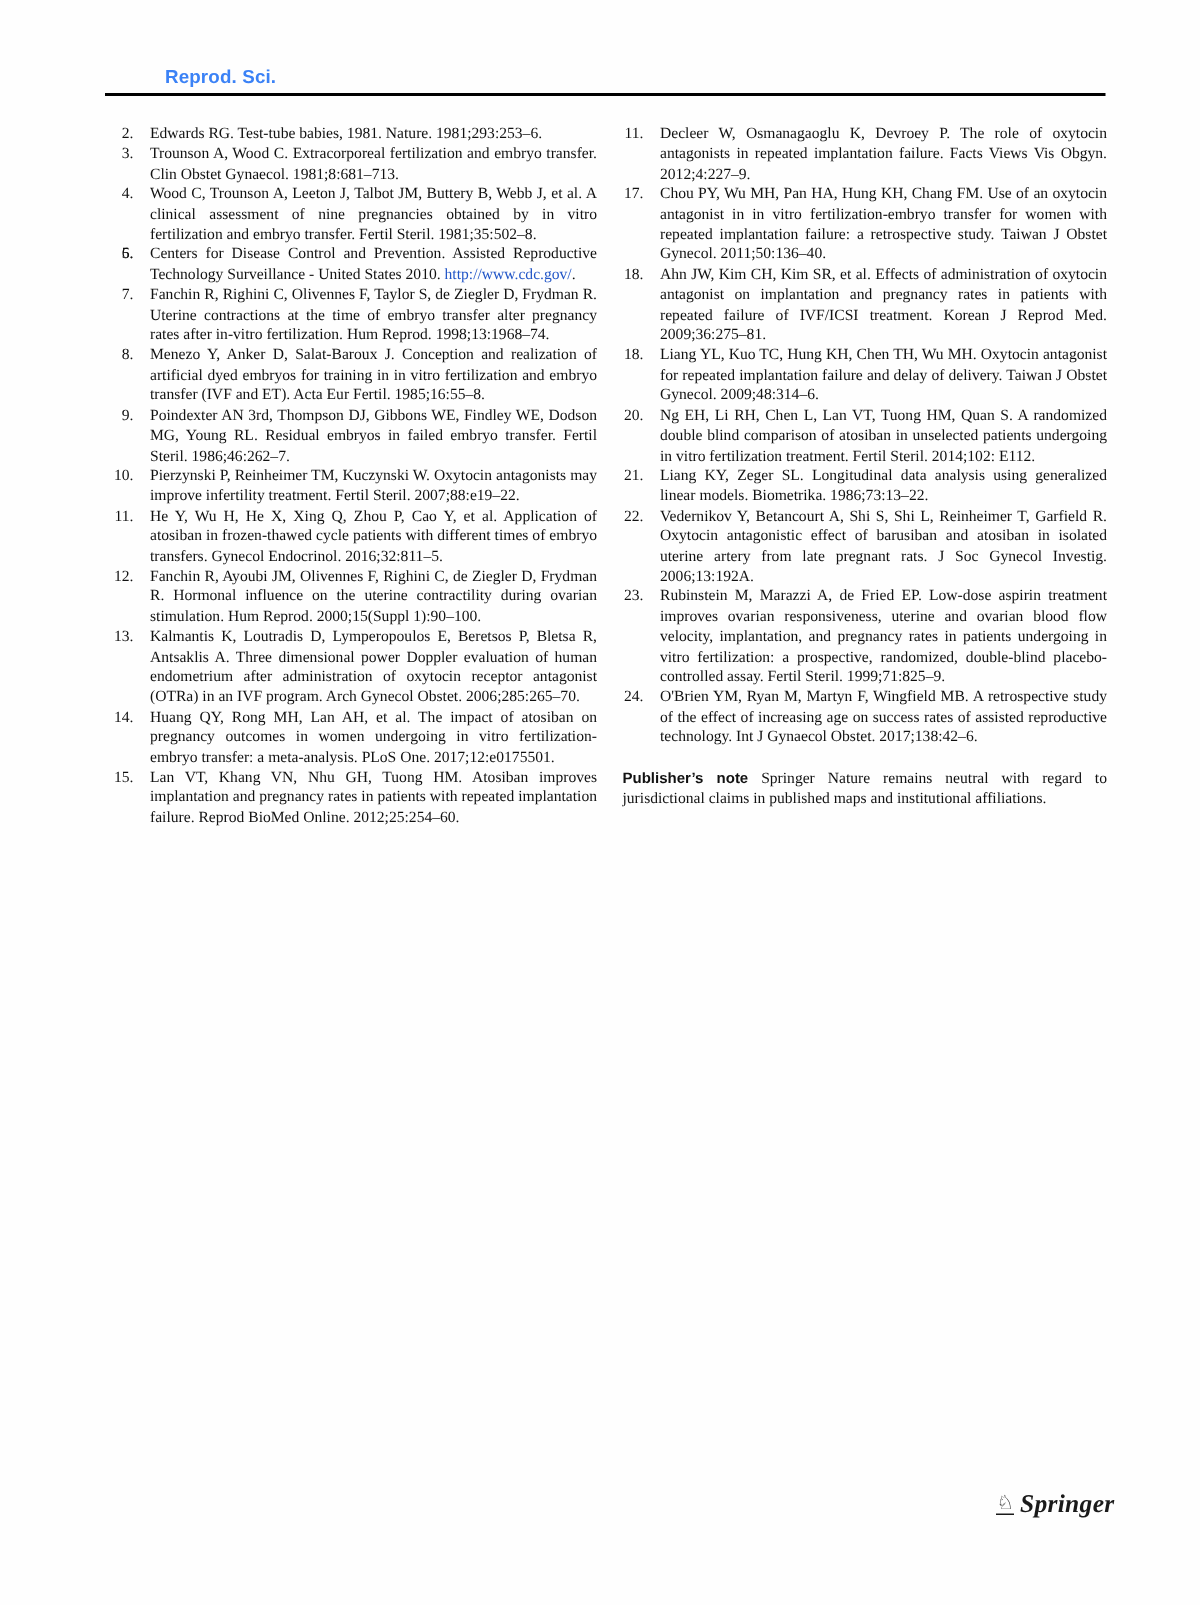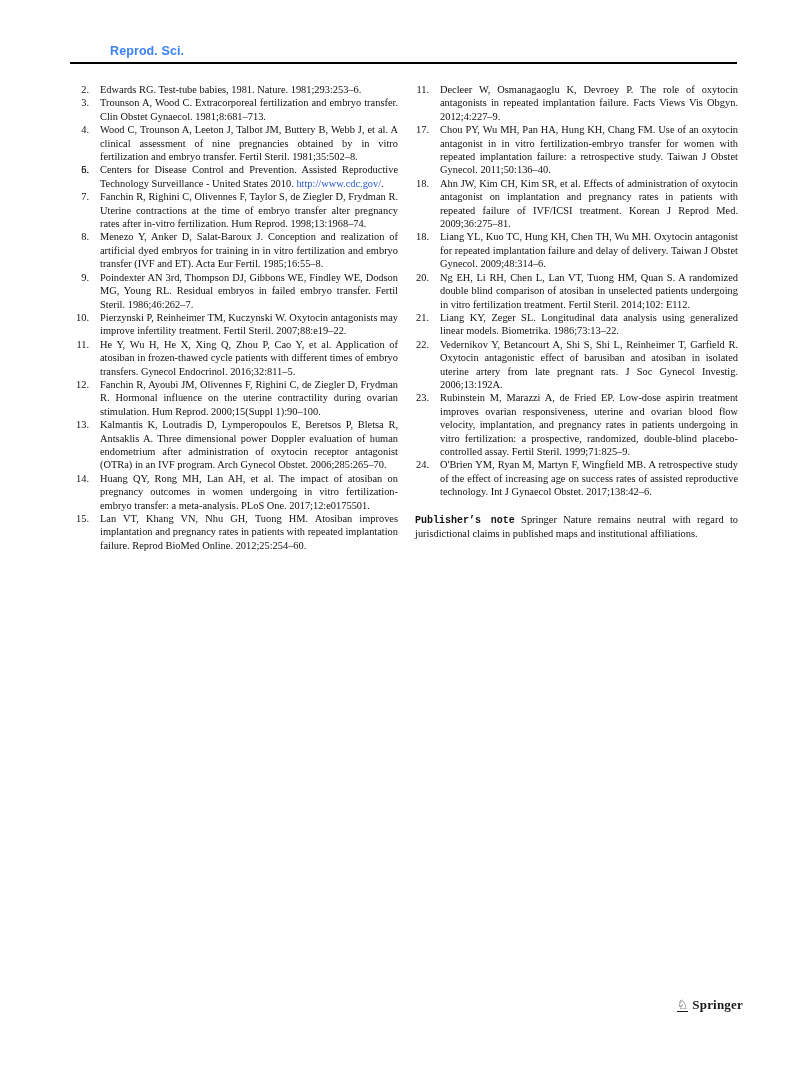--- a/index.html
+++ b/index.html
@@ -41,38 +41,39 @@
   .ref-num {
     position:absolute; left:0; top:0;
     width:14px; text-align:right;
   }
   .ref-text a { text-decoration:none; }
   .pub-note {
     margin:14px 0 0 0;
     text-align:justify;
   }
   .pub-note-label {
-    font-family:Liberation Mono, monospace;
+    font-family:Liberation Sans, sans-serif;
     font-weight:700; font-size:10px;
   }
   .springer-logo {
     position:absolute; right:57px; bottom:57px;
     display:flex; align-items:center; gap:4px;
     color:#1a1a1a;
   }
   .knight-icon {
     font-family:"DejaVu Sans", sans-serif;
     font-size:13px; line-height:13px;
     border-bottom:1.5px solid #1a1a1a;
     padding-bottom:0px;
   }
   .springer-wordmark {
     font-family:"Liberation Serif", serif;
-    font-weight:700; font-size:13px;
+    font-weight:700; font-size:17px;
     letter-spacing:0.2px;
+    font-style:italic;
   }
 </style>
 </head>
 <body>
 
 <div class="page">
 
   <div class="running-head">Reprod. Sci.</div>
 
   <div class="header-rule"></div>

